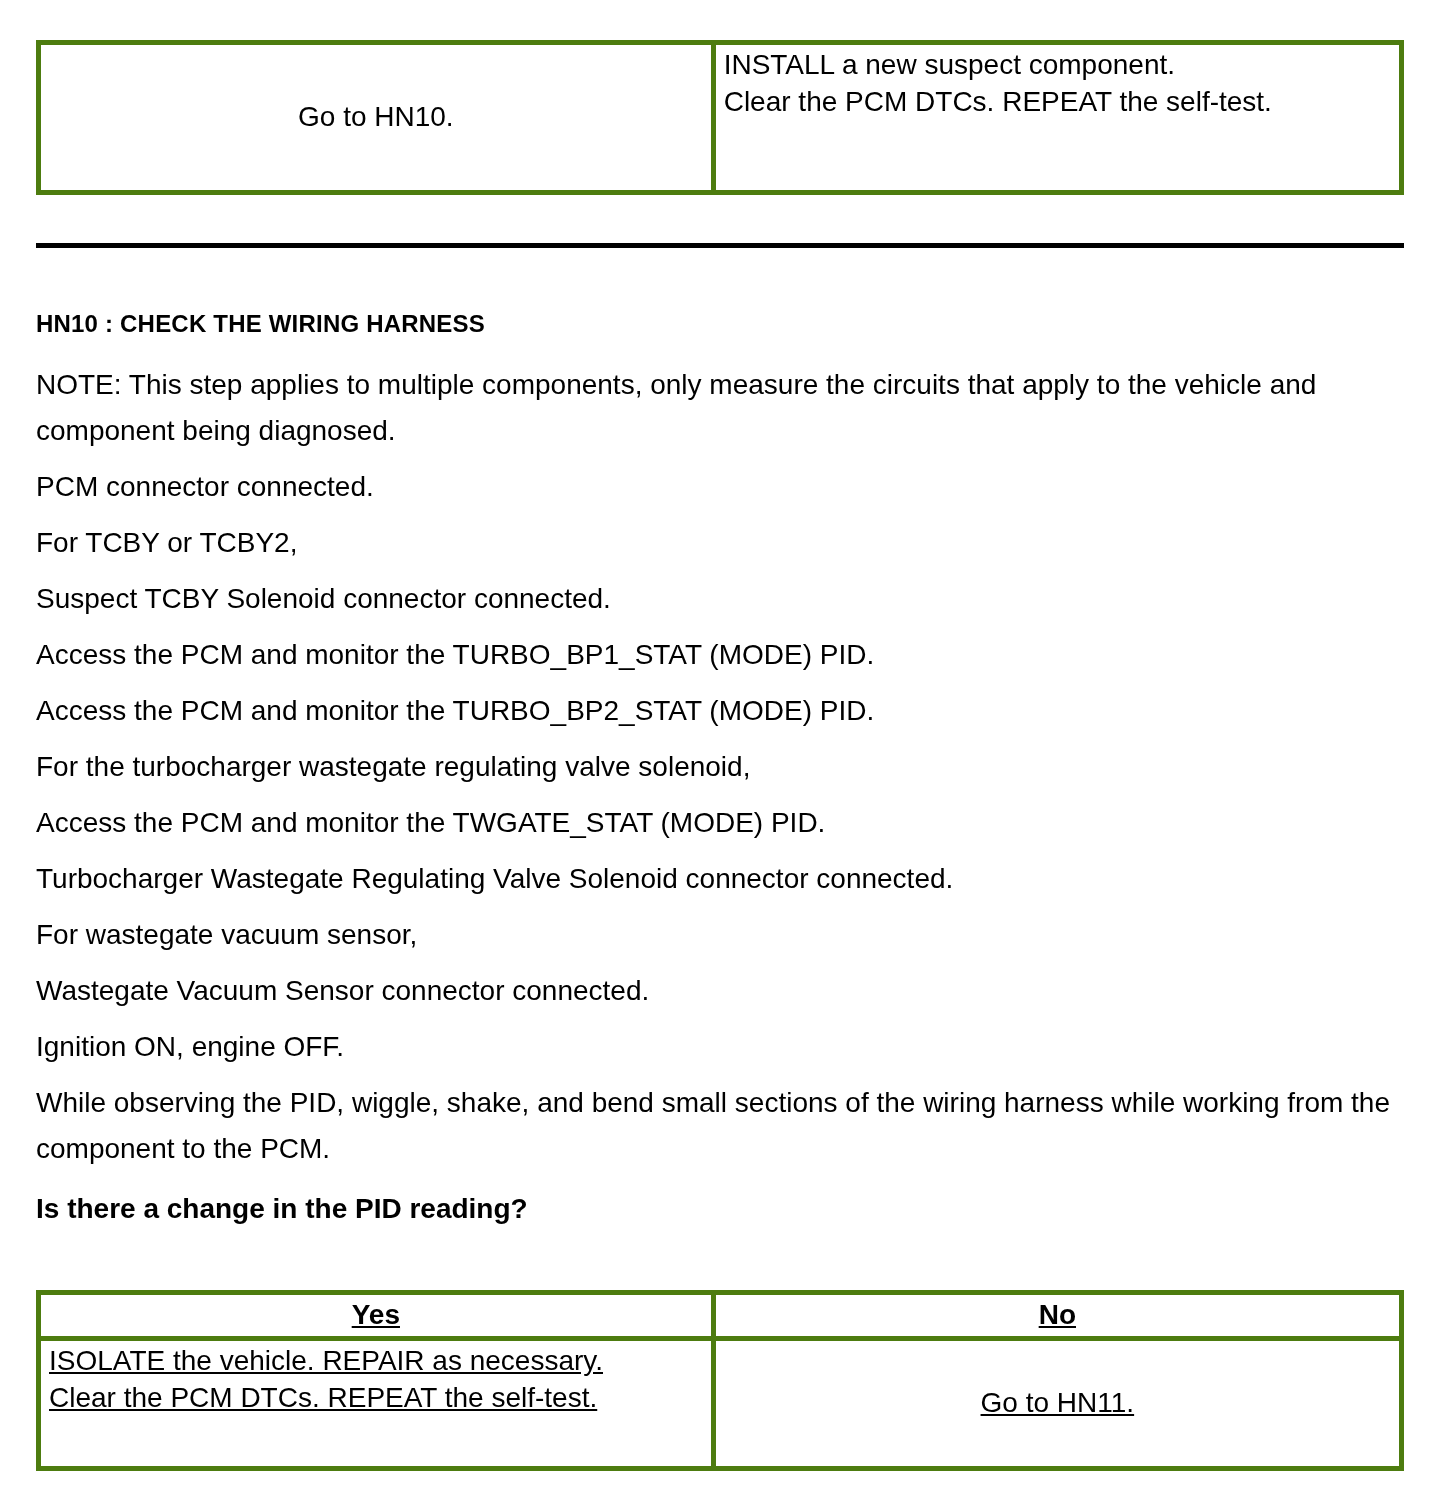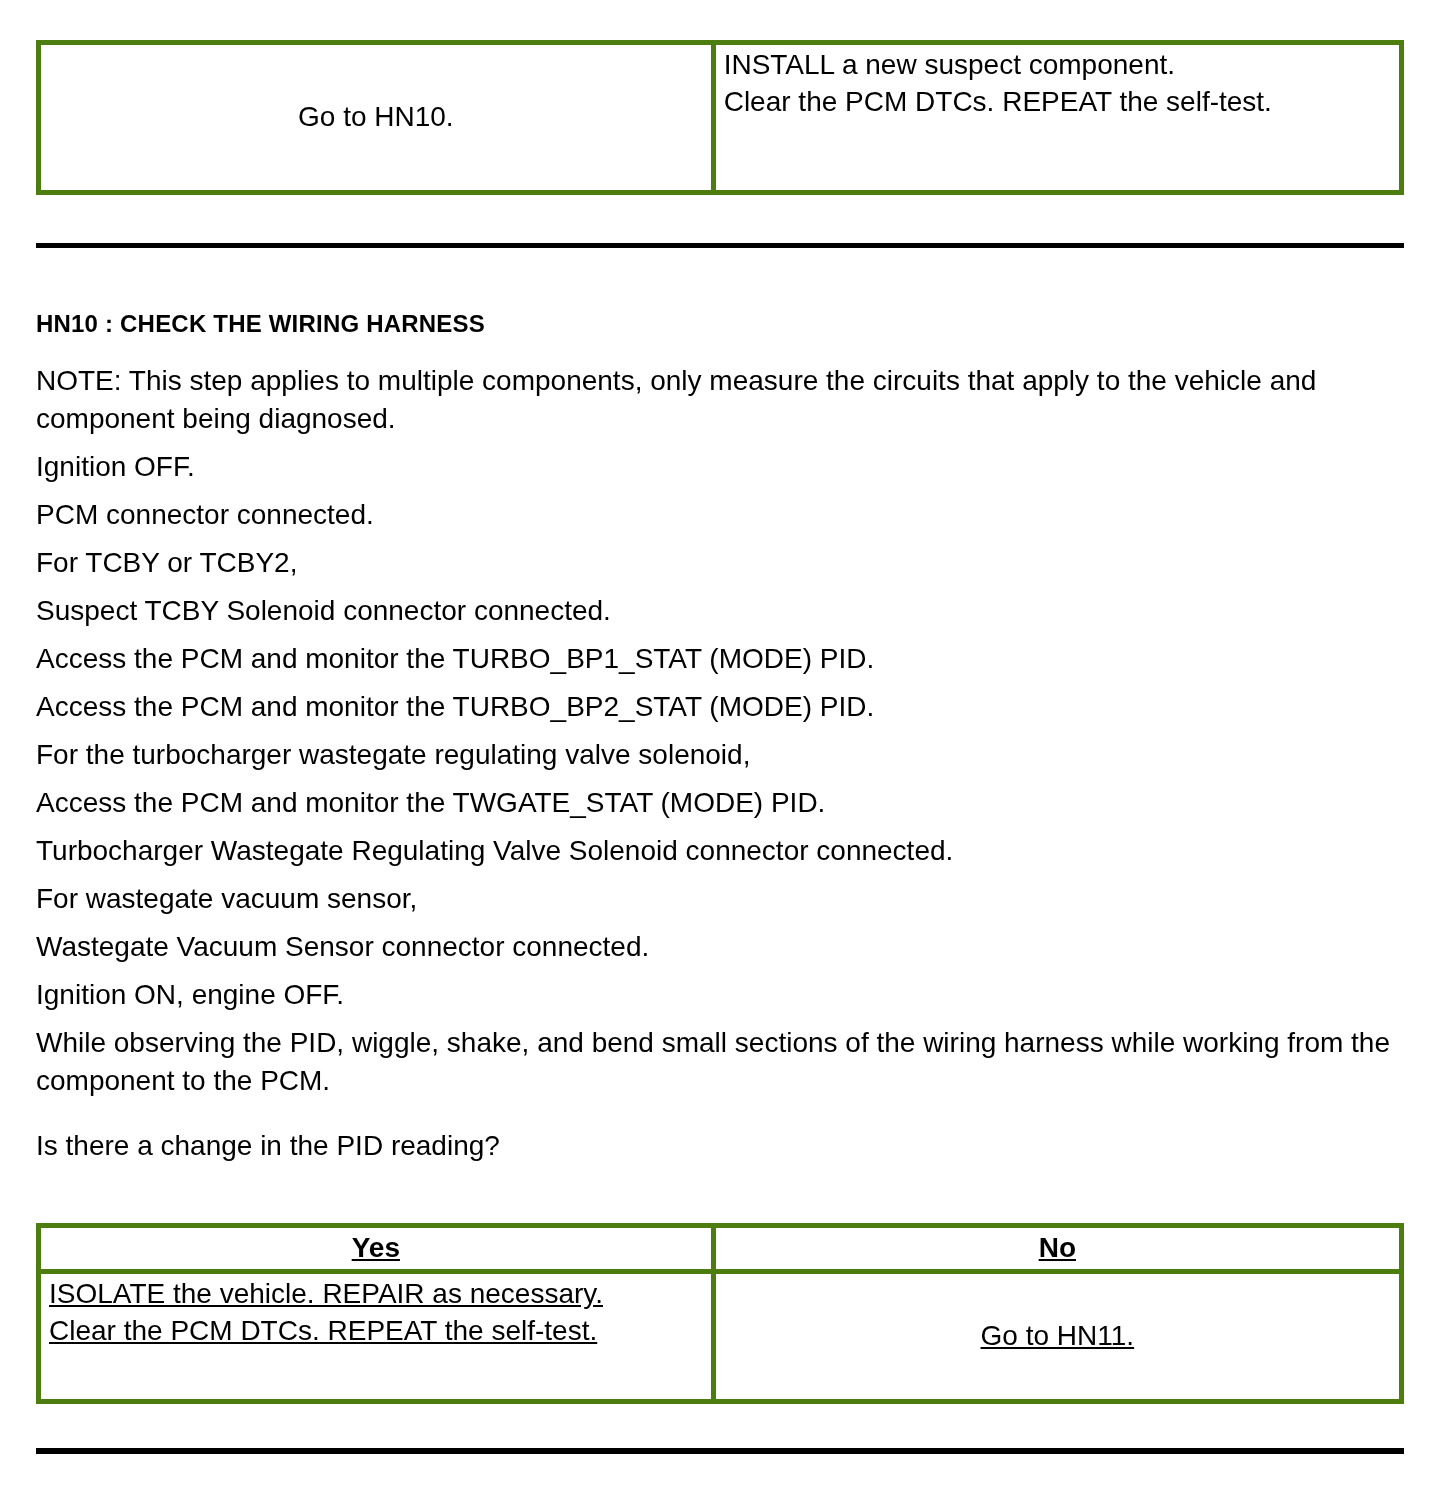--- a/index.html
+++ b/index.html
@@ -50,27 +50,27 @@
   }
   
   .section-heading {
     margin-top: 62px;
     font-size: 24px;
     font-weight: bold;
     letter-spacing: 0.2px;
   }
   .para {
     font-size: 28px;
-    line-height: 38px;
+    line-height: 46px;
     margin-top: 10px;
   }
   .para:first-of-type { margin-top: 24px; }
   .question {
-    font-weight: normal;
-    margin-top: 27px;
+    font-weight: bold;
+    margin-top: 14px;
   }
   
   .result-table { margin-top: 58px; text-decoration: underline; }
   .result-table th {
     font-weight: bold;
     text-align: center;
     vertical-align: middle;
     height: 46px;
     padding: 2px 8px;
   }
@@ -102,21 +102,20 @@
 Clear the PCM DTCs. REPEAT the self-test.</td>
       </tr>
     </tbody>
   </table>
 
   <div class="rule"></div>
 
   <div class="section-heading">HN10 : CHECK THE WIRING HARNESS</div>
 
   <p class="para">NOTE: This step applies to multiple components, only measure the circuits that apply to the vehicle and component being diagnosed.</p>
-  <p class="para">Ignition OFF.</p>
   <p class="para">PCM connector connected.</p>
   <p class="para">For TCBY or TCBY2,</p>
   <p class="para">Suspect TCBY Solenoid connector connected.</p>
   <p class="para">Access the PCM and monitor the TURBO_BP1_STAT (MODE) PID.</p>
   <p class="para">Access the PCM and monitor the TURBO_BP2_STAT (MODE) PID.</p>
   <p class="para">For the turbocharger wastegate regulating valve solenoid,</p>
   <p class="para">Access the PCM and monitor the TWGATE_STAT (MODE) PID.</p>
   <p class="para">Turbocharger Wastegate Regulating Valve Solenoid connector connected.</p>
   <p class="para">For wastegate vacuum sensor,</p>
   <p class="para">Wastegate Vacuum Sensor connector connected.</p>

